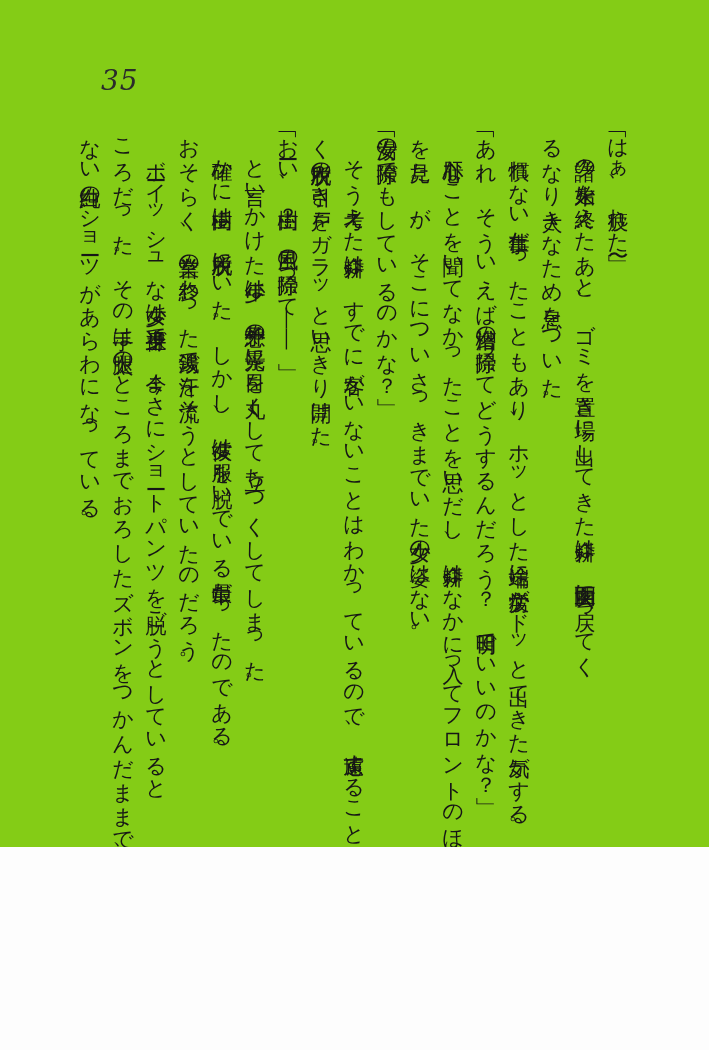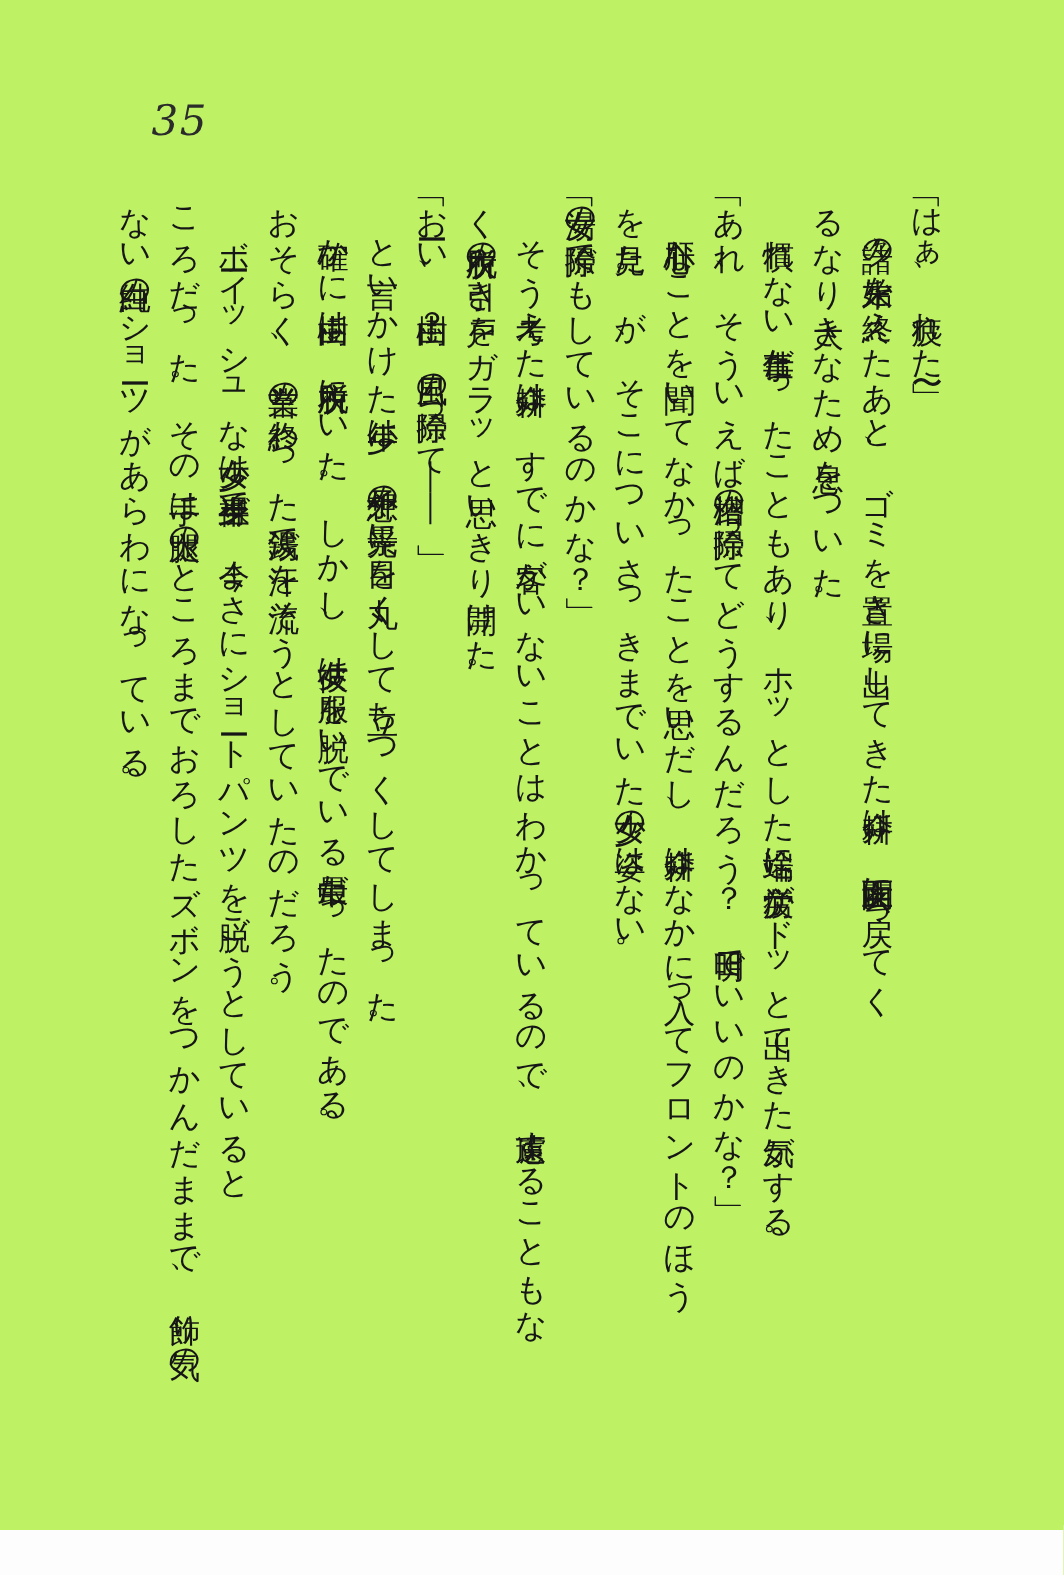--- a/index.html
+++ b/index.html
@@ -8,22 +8,22 @@
   }
   body {
     width: 709px;
     height: 1050px;
     background: #fdfdfd;
     font-family: "DejaVu Serif", "Liberation Serif", serif;
   }
   .page {
     position: relative;
     width: 709px;
-    height: 1020px;
-    background: #bef264;
+    height: 847px;
+    background: #84cc16;
     overflow: hidden;
   }
   .page-number {
     position: absolute;
     left: 101px;
     top: 64px;
     font-size: 28px;
     font-style: italic;
     color: #2b2b2b;
     letter-spacing: 1px;

